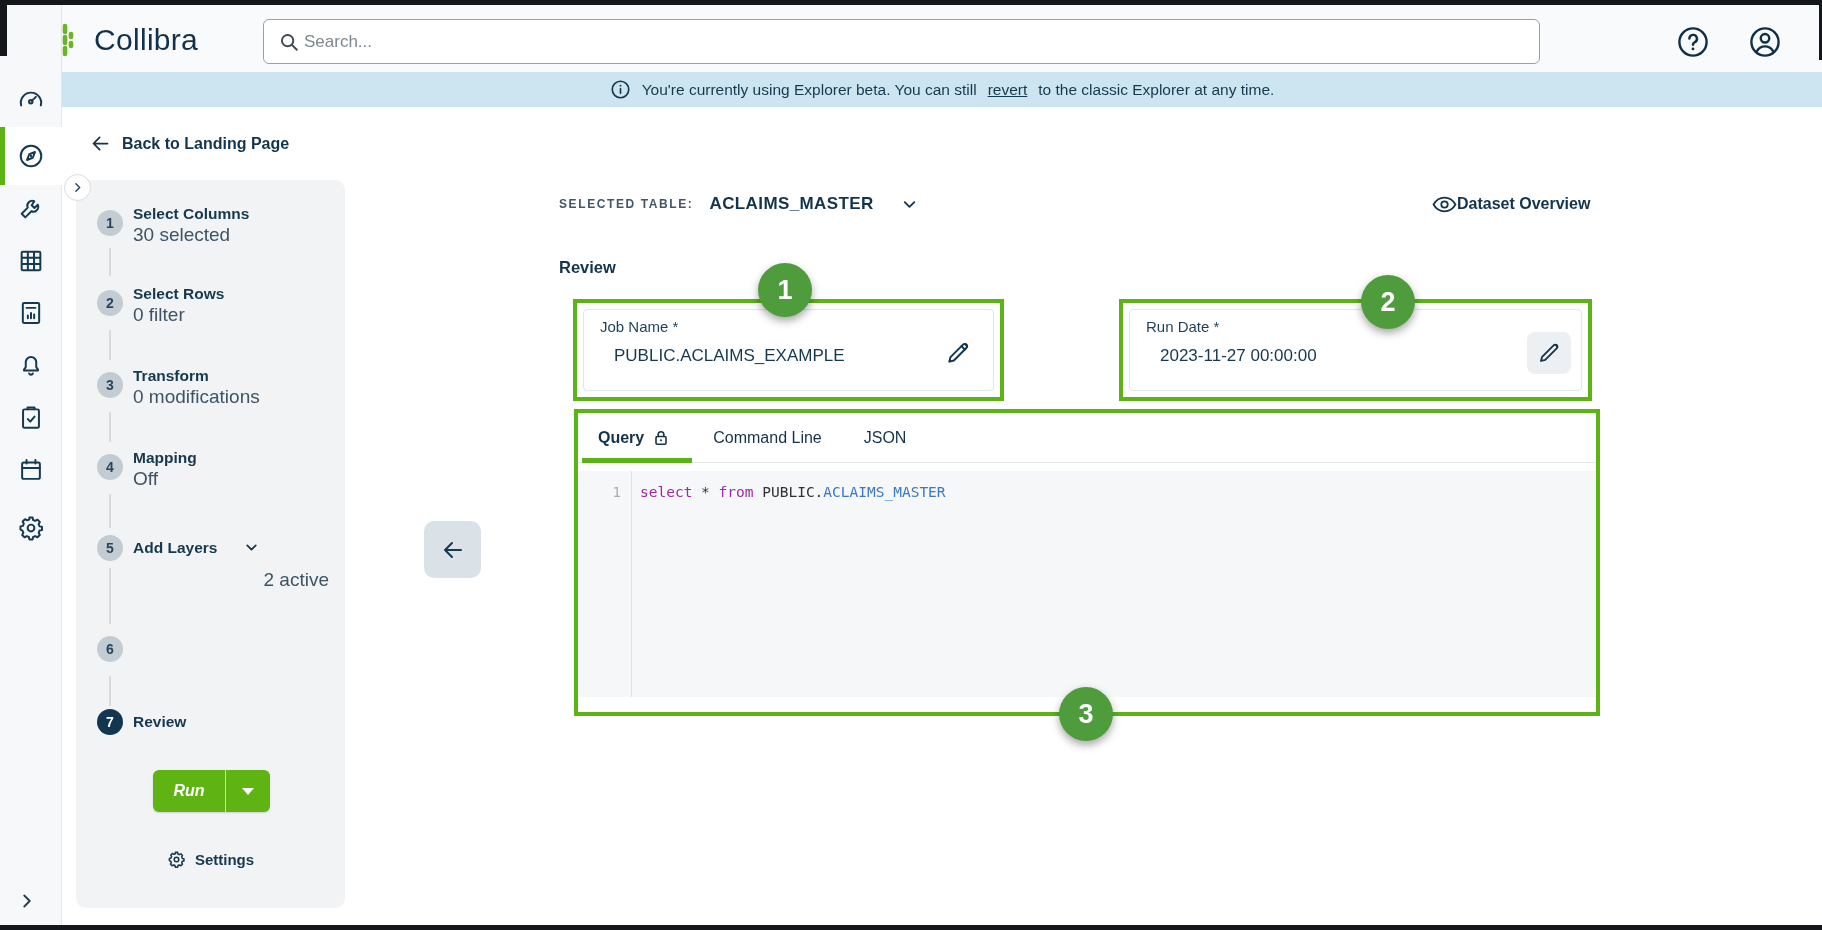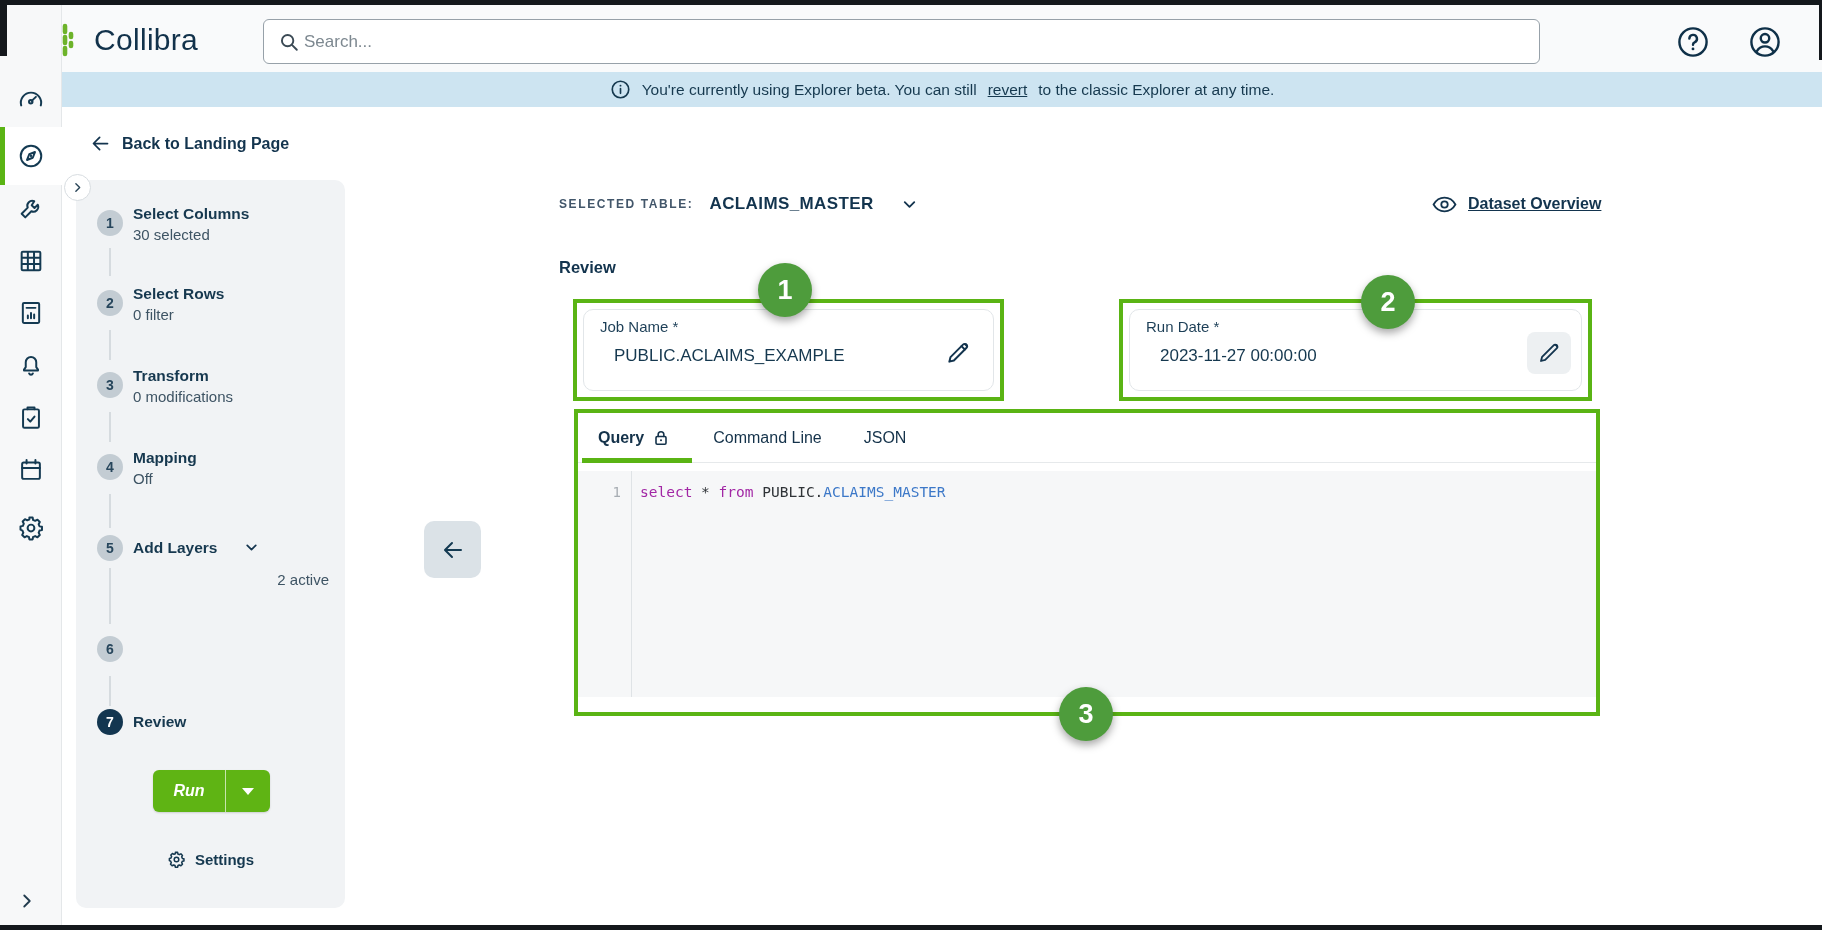--- a/index.html
+++ b/index.html
@@ -64,21 +64,21 @@
   }
   .step { position:absolute; left:21px; width:232px; cursor:pointer; }
   .step-circle {
     position:absolute; left:0; top:6px; width:26px; height:26px; border-radius:50%;
     background:#c3ccd3; color:#27465c; font-size:14px; font-weight:700;
     display:flex; align-items:center; justify-content:center;
   }
   .step-circle.done7 { background:#133650; color:#fff; }
   .step-texts { margin-left:36px; }
   .step-label { font-size:15.5px; font-weight:700; color:#16384f; line-height:19px; display:flex; align-items:center; }
-  .step-sub { font-size:15px; color:#3e5464; line-height:19px; margin-top:2px; }
+  .step-sub { font-size:19px; color:#3e5464; line-height:19px; margin-top:2px; }
   .step-sub.spaced { margin-top:13px;text-align:right; }
   .step-chevron { margin-left:26px; display:inline-flex; }
   .connector { position:absolute; left:33px; width:2px; background:#d6dbdf; }
 
   .run-btn {
     position:absolute; left:77px; top:590px; width:117px; height:42px;
     background:#5fb414; border-radius:6px; display:flex; overflow:hidden; cursor:pointer;
     box-shadow:0 1px 2px rgba(0,0,0,.15);
   }
   .run-main { flex:1; display:flex; align-items:center; justify-content:center;
@@ -97,29 +97,29 @@
   .float-back {
     position:absolute; left:424px; top:521px; width:57px; height:57px; border-radius:10px;
     background:#dbe2e7; display:flex; align-items:center; justify-content:center; cursor:pointer;
   }
 
   
   .tablebar { position:absolute; left:559px; top:190px; height:28px; display:flex; align-items:center; }
   .tablebar-label { font-size:12px; font-weight:700; letter-spacing:1.6px; color:#42566a; }
   .tablebar-value { font-size:17px; font-weight:700; color:#13344e; letter-spacing:.4px; margin-left:16px; cursor:pointer; }
   .tablebar-chevron { margin-left:26px; cursor:pointer; display:flex; }
-  .overview { position:absolute; left:1432px; top:190px; height:28px; display:flex; align-items:center; gap:11px; cursor:pointer;text-decoration:underline; }
+  .overview { position:absolute; left:1432px; top:190px; height:28px; display:flex; align-items:center; cursor:pointer; }
   .overview span { font-size:16px; font-weight:700; color:#13344e; }
   .review-heading { position:absolute; left:559px; top:258px; font-size:16.5px; font-weight:700; color:#13344e; }
 
   
   .anno-box { position:absolute; border:4px solid #5ab414; background:#fff; }
   .box1 { left:573px; top:299px; width:431px; height:102px; }
   .box2 { left:1119px; top:299px; width:473px; height:102px; }
-  .field-card { position:absolute; left:6px; top:6px; right:6px; bottom:6px; border:1px solid #e2e6e9; border-radius:10px; background:#fff; }
+  .field-card { position:absolute; left:6px; top:6px; right:6px; bottom:6px; border:1px solid #e2e6e9; border-radius:4px; background:#fff; }
   .field-label { position:absolute; left:16px; top:8px; font-size:15px; color:#1d3f57; }
   .field-value { position:absolute; left:30px; top:36px; font-size:17px; color:#15384f; }
   .pencil-plain { position:absolute; right:22px; top:30px; width:26px; height:26px; cursor:pointer; }
   .pencil-btnbg {
     position:absolute; right:10px; top:22px; width:44px; height:42px; border-radius:8px; background:#edf0f2;
     display:flex; align-items:center; justify-content:center; cursor:pointer;
   }
   .badge {
     position:absolute; width:54px; height:54px; border-radius:50%; background:#4e9c3c;
     color:#fff; font-size:27px; font-weight:700; display:flex; align-items:center; justify-content:center;

